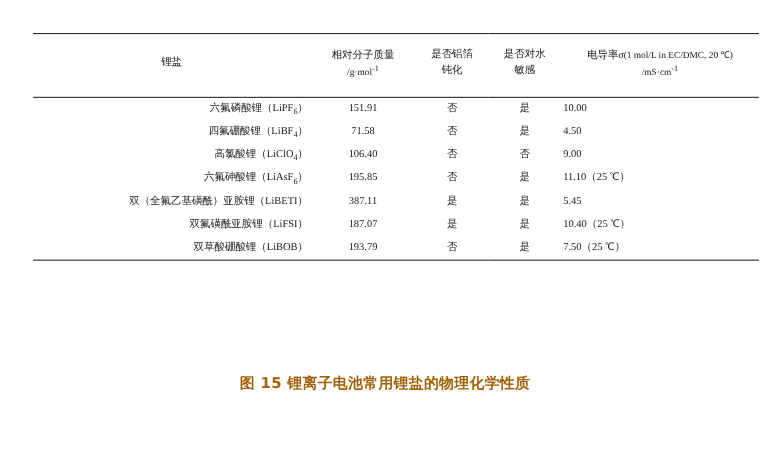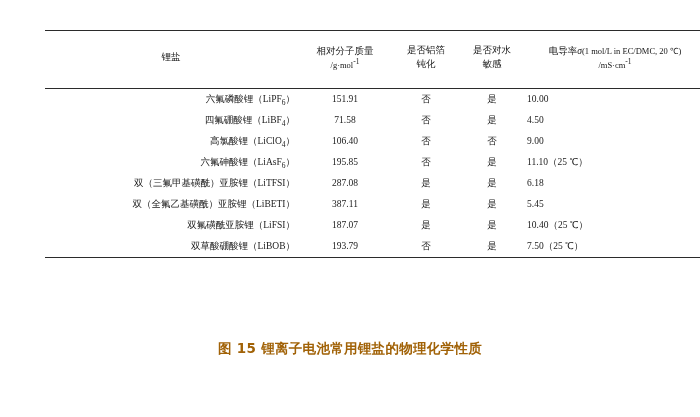--- a/index.html
+++ b/index.html
@@ -15,21 +15,21 @@
     overflow: hidden;
   }
   .page {
     position: relative;
     width: 700px;
     height: 417px;
     box-sizing: border-box;
   }
   .table-wrap {
     position: absolute;
-    left: 45px;
+    left: 30px;
     top: 30px;
     width: 640px;
   }
   table.props {
     border-collapse: collapse;
     width: 640px;
     font-size: 9.5px;
     table-layout: fixed;
   }
   table.props thead th {
@@ -148,27 +148,20 @@
           <td class="c-cond">9.00</td>
         </tr>
         <tr>
           <td class="c-name"><span>六氟砷酸锂（LiAsF</span><span class="sub">6</span><span>）</span></td>
           <td class="c-mass">195.85</td>
           <td class="c-alu">否</td>
           <td class="c-water">是</td>
           <td class="c-cond">11.10（25 ℃）</td>
         </tr>
         <tr>
-          <td class="c-name">双（三氟甲基磺酰）亚胺锂（LiTFSI）</td>
-          <td class="c-mass">287.08</td>
-          <td class="c-alu">是</td>
-          <td class="c-water">是</td>
-          <td class="c-cond">6.18</td>
-        </tr>
-        <tr>
           <td class="c-name">双（全氟乙基磺酰）亚胺锂（LiBETI）</td>
           <td class="c-mass">387.11</td>
           <td class="c-alu">是</td>
           <td class="c-water">是</td>
           <td class="c-cond">5.45</td>
         </tr>
         <tr>
           <td class="c-name">双氟磺酰亚胺锂（LiFSI）</td>
           <td class="c-mass">187.07</td>
           <td class="c-alu">是</td>

